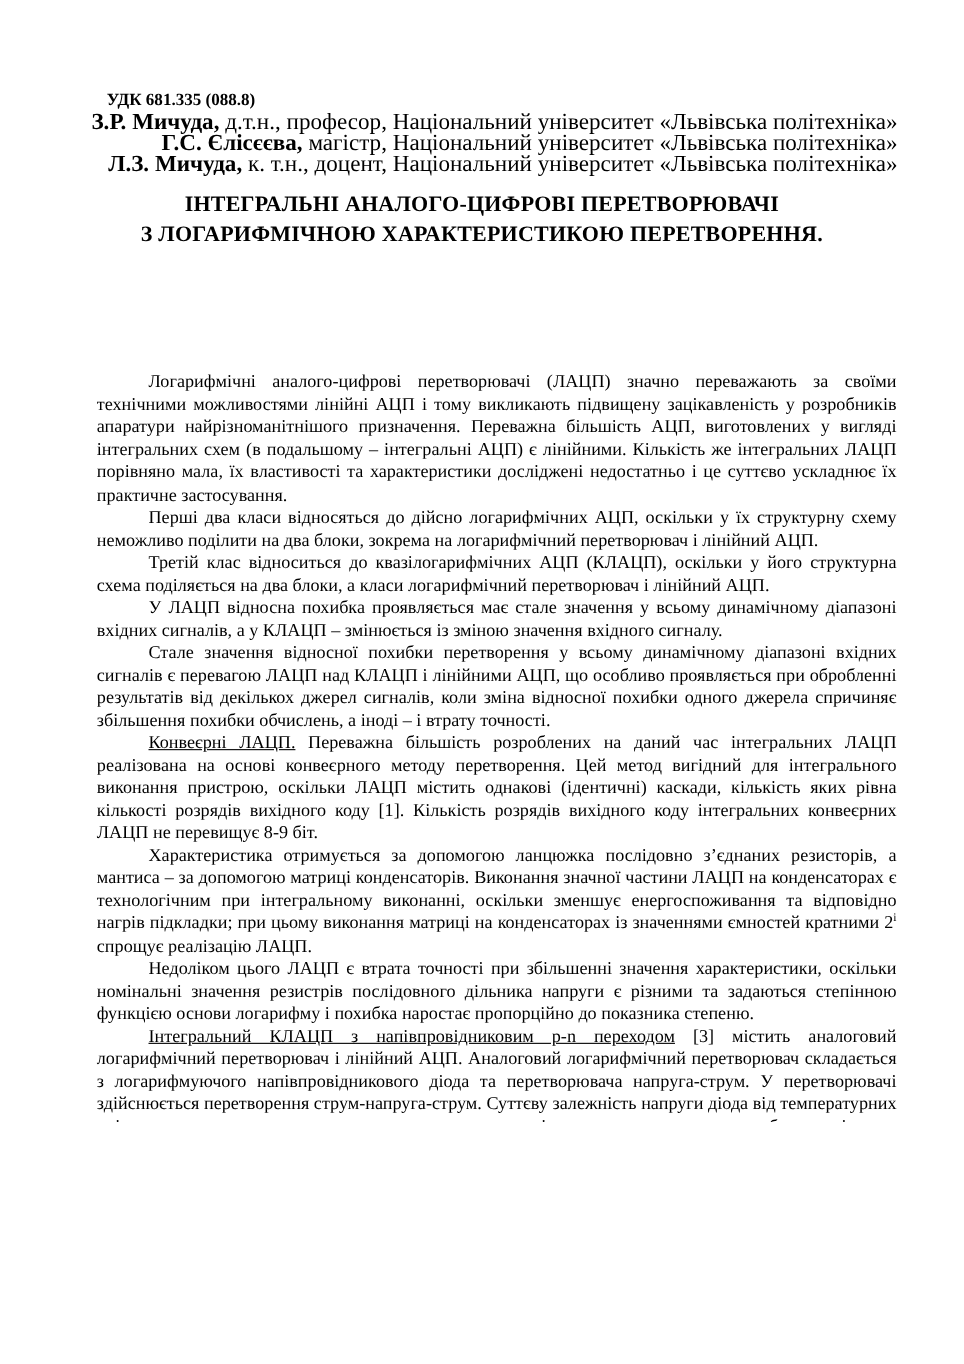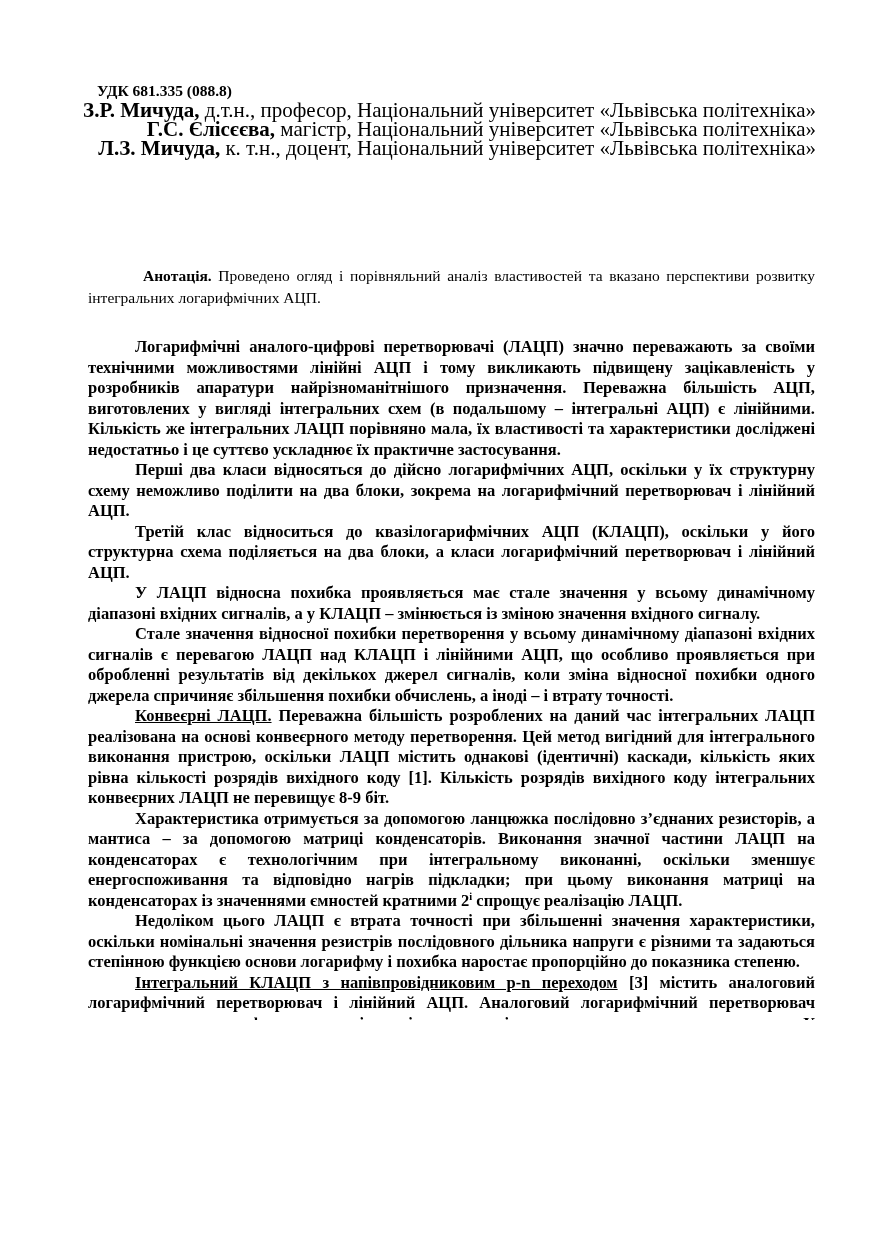--- a/index.html
+++ b/index.html
@@ -54,21 +54,21 @@
   .annot-label { font-weight: bold; }
   .body-text {
     position: absolute;
     left: 88px;
     width: 727px;
     top: 337px;
     font-size: 16.5px;
     line-height: 20.5px;
     text-align: justify;
   }
-  .body-p { margin: 0; text-indent: 47px; font-weight: bold; }
+  .body-p { margin: 0; text-indent: 47px; }
   .lead { text-decoration: underline; }
   .body-p sup { font-size: 10.5px; line-height: 0; vertical-align: super; }
   .footer {
     position: absolute;
     left: 0;
     right: 0;
     top: 1144px;
     text-align: right;
     font-size: 16px;
   }
@@ -80,24 +80,25 @@
 
   <div class="udc">УДК 681.335 (088.8)</div>
 
   <div class="authors">
     <div class="author-line"><span class="author-name">З.Р. Мичуда,</span><span> д.т.н., професор, Національний університет «Львівська політехніка»</span></div>
     <div class="author-line"><span class="author-name">Г.С. Єлісєєва,</span><span> магістр, Національний університет «Львівська політехніка»</span></div>
     <div class="author-line"><span class="author-name">Л.З. Мичуда,</span><span> к. т.н., доцент, Національний університет «Львівська політехніка»</span></div>
   </div>
 
   <div class="title">
+    <div>ІНТЕГРАЛЬНІ АНАЛОГО-ЦИФРОВІ ПЕРЕТВОРЮВАЧІ</div>
+    <div>З ЛОГАРИФМІЧНОЮ ХАРАКТЕРИСТИКОЮ ПЕРЕТВОРЕННЯ.</div>
   </div>
 
   <div class="annot-block">
-    <p><span class="annot-label">Анотація.</span><span> Проведено огляд і порівняльний аналіз властивостей та вказано перспективи розвитку інтегральних логарифмічних АЦП.</span></p>
   </div>
 
   <div class="body-text">
     <p class="body-p"><span>Логарифмічні аналого-цифрові перетворювачі (ЛАЦП) значно переважають за своїми технічними можливостями лінійні АЦП і тому викликають підвищену зацікавленість у розробників апаратури найрізноманітнішого призначення. Переважна більшість АЦП, виготовлених у вигляді інтегральних схем (в подальшому – інтегральні АЦП) є лінійними. Кількість же інтегральних ЛАЦП порівняно мала, їх властивості та характеристики досліджені недостатньо і це суттєво ускладнює їх практичне застосування.</span></p>
     <p class="body-p"><span>Перші два класи відносяться до дійсно логарифмічних АЦП, оскільки у їх структурну схему неможливо поділити на два блоки, зокрема на логарифмічний перетворювач і лінійний АЦП.</span></p>
     <p class="body-p"><span>Третій клас відноситься до квазілогарифмічних АЦП (КЛАЦП), оскільки у його структурна схема поділяється на два блоки, а класи логарифмічний перетворювач і лінійний АЦП.</span></p>
     <p class="body-p"><span>У ЛАЦП відносна похибка проявляється має стале значення у всьому динамічному діапазоні вхідних сигналів, а у КЛАЦП – змінюється із зміною значення вхідного сигналу.</span></p>
     <p class="body-p"><span>Стале значення відносної похибки перетворення у всьому динамічному діапазоні вхідних сигналів є перевагою ЛАЦП над КЛАЦП і лінійними АЦП, що особливо проявляється при обробленні результатів від декількох джерел сигналів, коли зміна відносної похибки одного джерела спричиняє збільшення похибки обчислень, а іноді – і втрату точності.</span></p>
     <p class="body-p"><span class="lead">Конвеєрні ЛАЦП.</span><span> Переважна більшість розроблених на даний час інтегральних ЛАЦП реалізована на основі конвеєрного методу перетворення. Цей метод вигідний для інтегрального виконання пристрою, оскільки ЛАЦП містить однакові (ідентичні) каскади, кількість яких рівна кількості розрядів вихідного коду [1]. Кількість розрядів вихідного коду інтегральних конвеєрних ЛАЦП не перевищує 8-9 біт.</span></p>
     <p class="body-p"><span>Характеристика отримується за допомогою ланцюжка послідовно з’єднаних резисторів, а мантиса – за допомогою матриці конденсаторів. Виконання значної частини ЛАЦП на конденсаторах є технологічним при інтегральному виконанні, оскільки зменшує енергоспоживання та відповідно нагрів підкладки; при цьому виконання матриці на конденсаторах із значеннями ємностей кратними 2</span><sup>і</sup><span> спрощує реалізацію ЛАЦП.</span></p>

